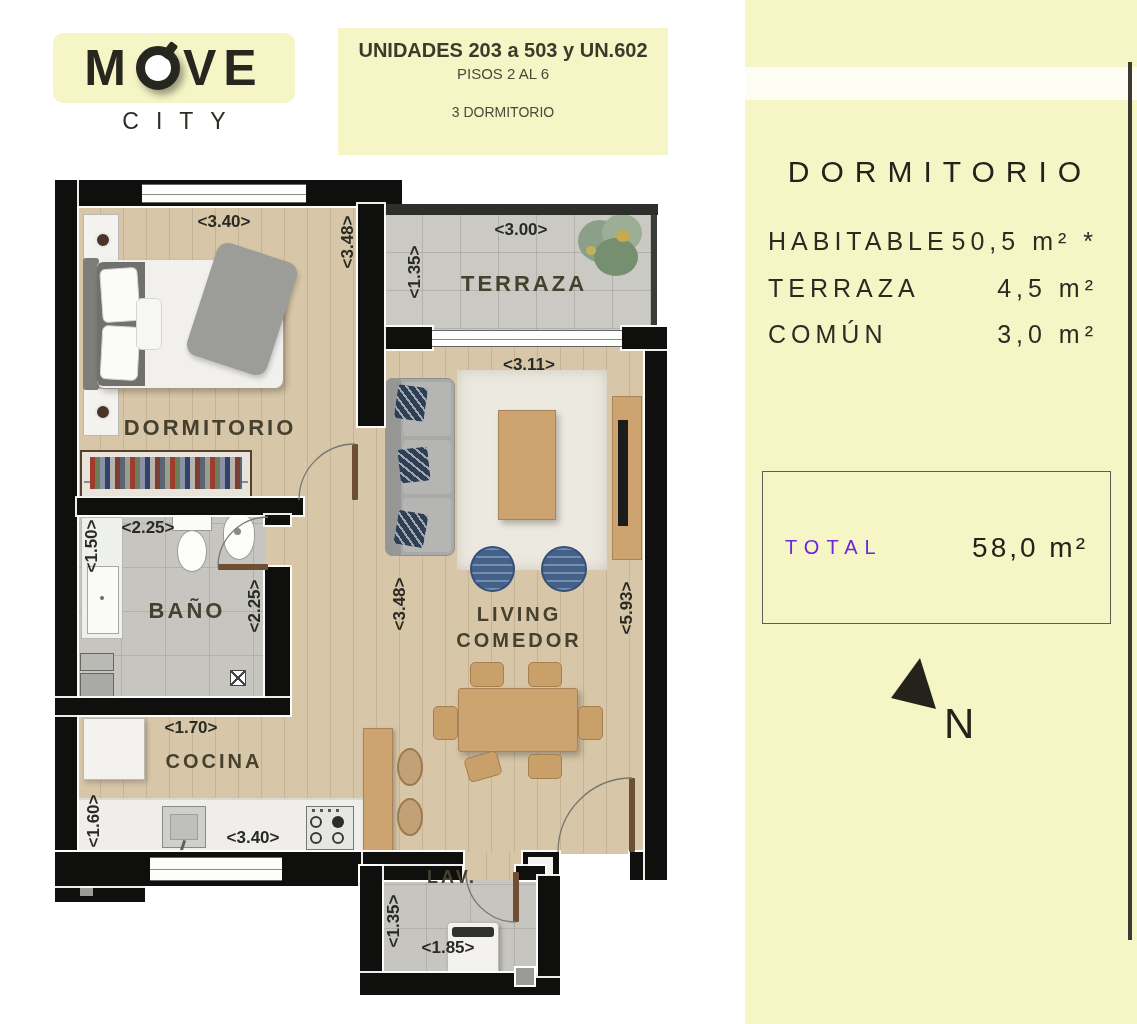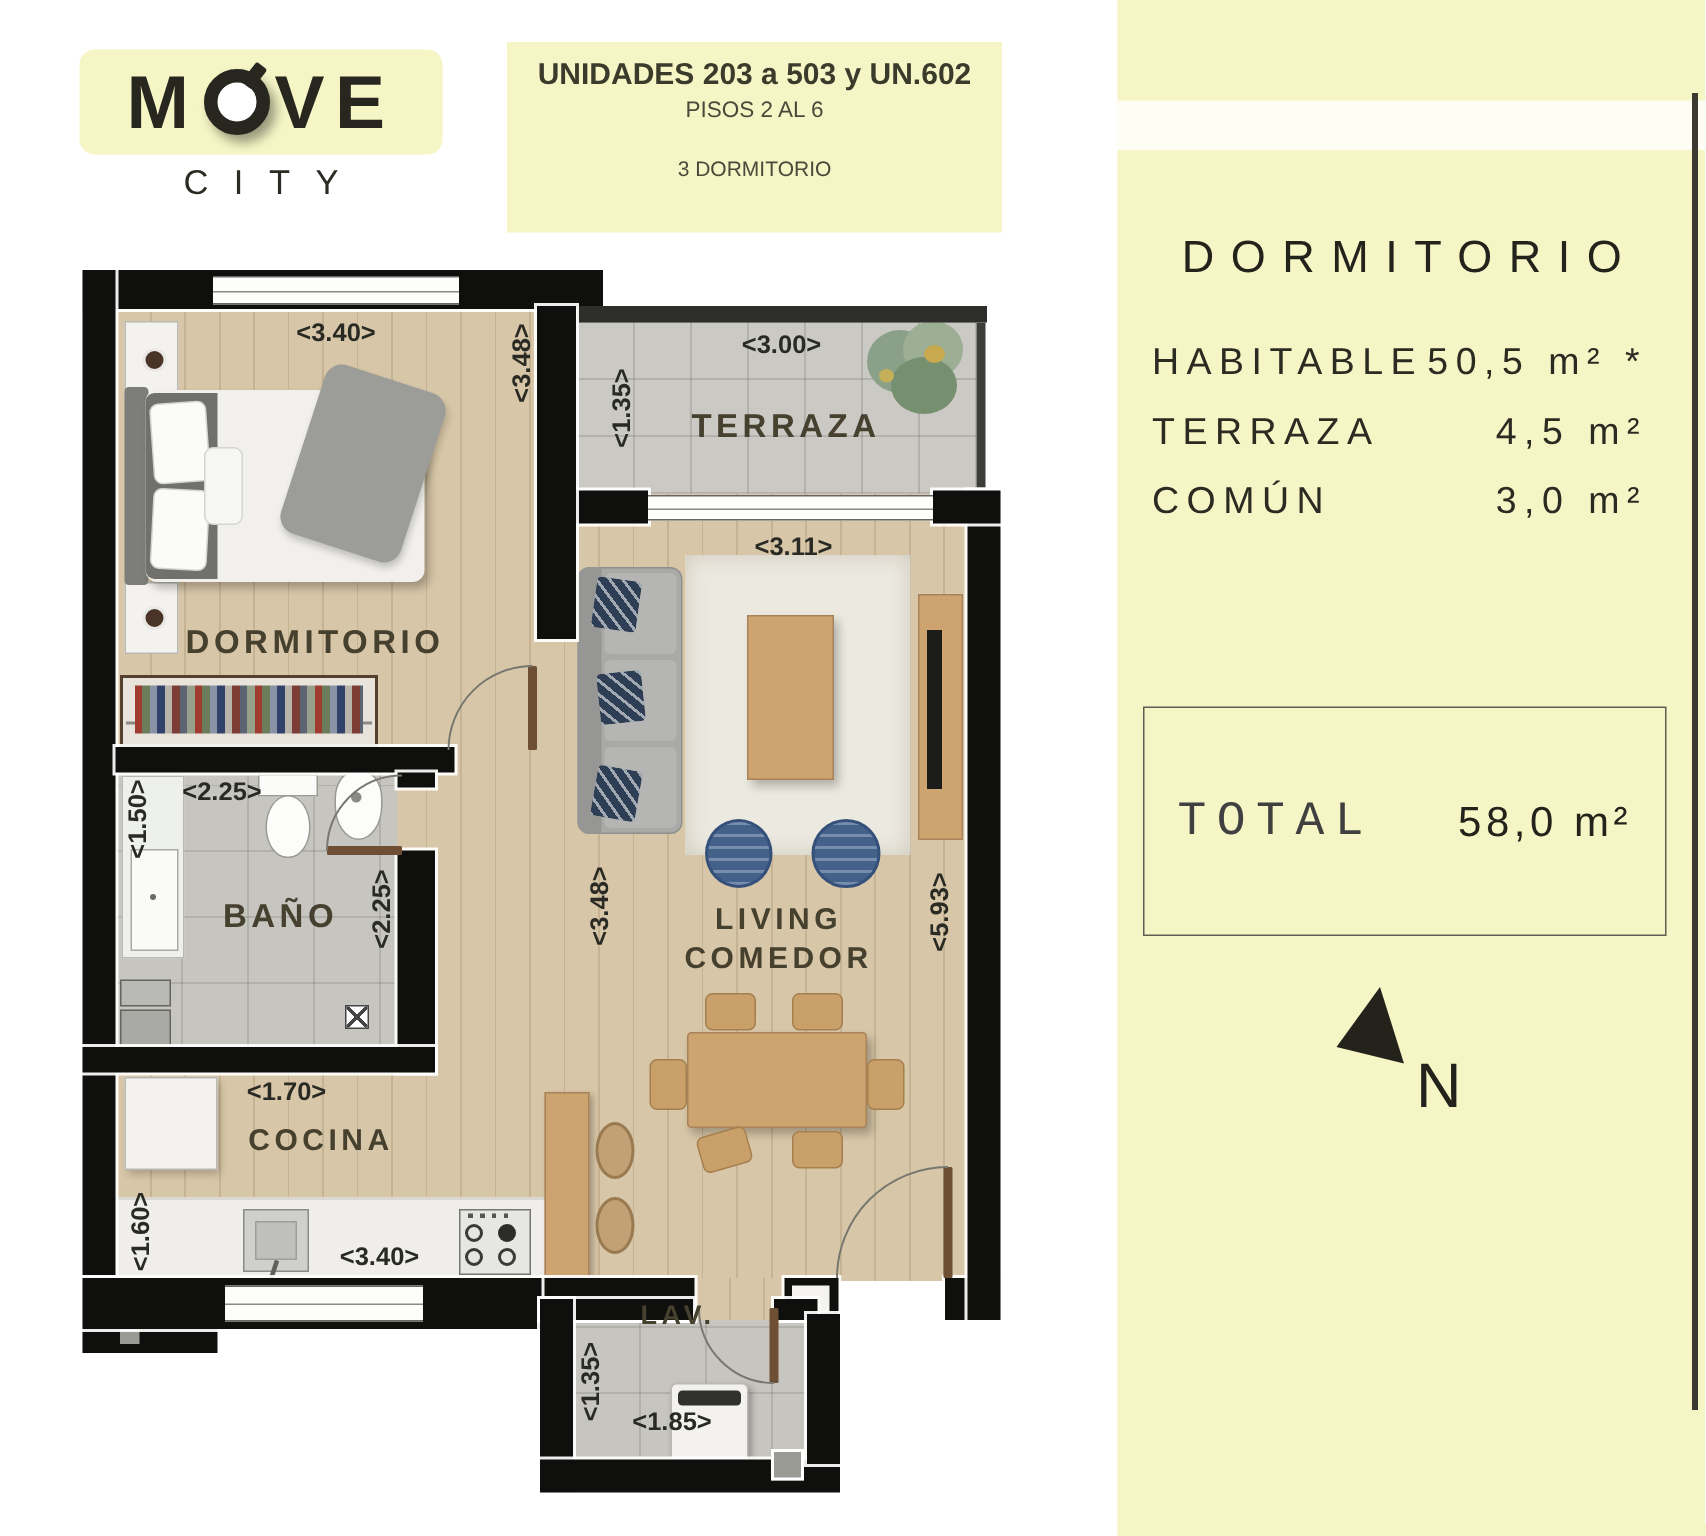--- a/index.html
+++ b/index.html
@@ -25,21 +25,21 @@
 
   
   .sidebar{left:745px;top:0;width:392px;height:1024px;background:#f6f5c6;}
   .sb-whiteband{left:745px;top:67px;width:392px;height:33px;background:#fdfdf4;}
   .sb-edge{left:1128px;top:62px;width:4px;height:878px;background:#3a3a33;}
   .sb-title{left:765px;top:155px;width:350px;text-align:center;font-size:30px;letter-spacing:11px;color:#23231c;}
   .sb-row{left:768px;width:330px;display:flex;justify-content:space-between;font-size:25px;letter-spacing:5px;color:#2b2b22;}
   .sb-note{left:768px;top:422px;width:340px;font-size:19px;color:#35352c;letter-spacing:0.5px;}
   .total-box{left:762px;top:471px;width:349px;height:153px;border:1px solid #5f5e52;box-sizing:border-box;
              display:flex;align-items:center;justify-content:space-between;padding:0 22px;}
-  .total-label{font-size:32px;letter-spacing:7px;color:#404040;font-family:Liberation Mono, monospace;}
+  .total-label{font-size:20px;letter-spacing:7px;color:#6d28d9;}
   .total-value{font-size:28px;letter-spacing:3px;color:#23231c;}
   .compass-n{left:944px;top:700px;font-size:42px;color:#23231c;}
 
   
   .wood{background-color:#d7c6a7;
         background-image:repeating-linear-gradient(90deg, rgba(110,85,55,0.17) 0 1px, transparent 1px 23px);}
   .stone{background-color:#cac9c4;
          background-image:repeating-linear-gradient(0deg, rgba(95,95,90,.22) 0 1px, transparent 1px 38px),
                           repeating-linear-gradient(90deg, rgba(95,95,90,.22) 0 1px, transparent 1px 38px);}
   .bathtile{background-color:#c6c5c0;

